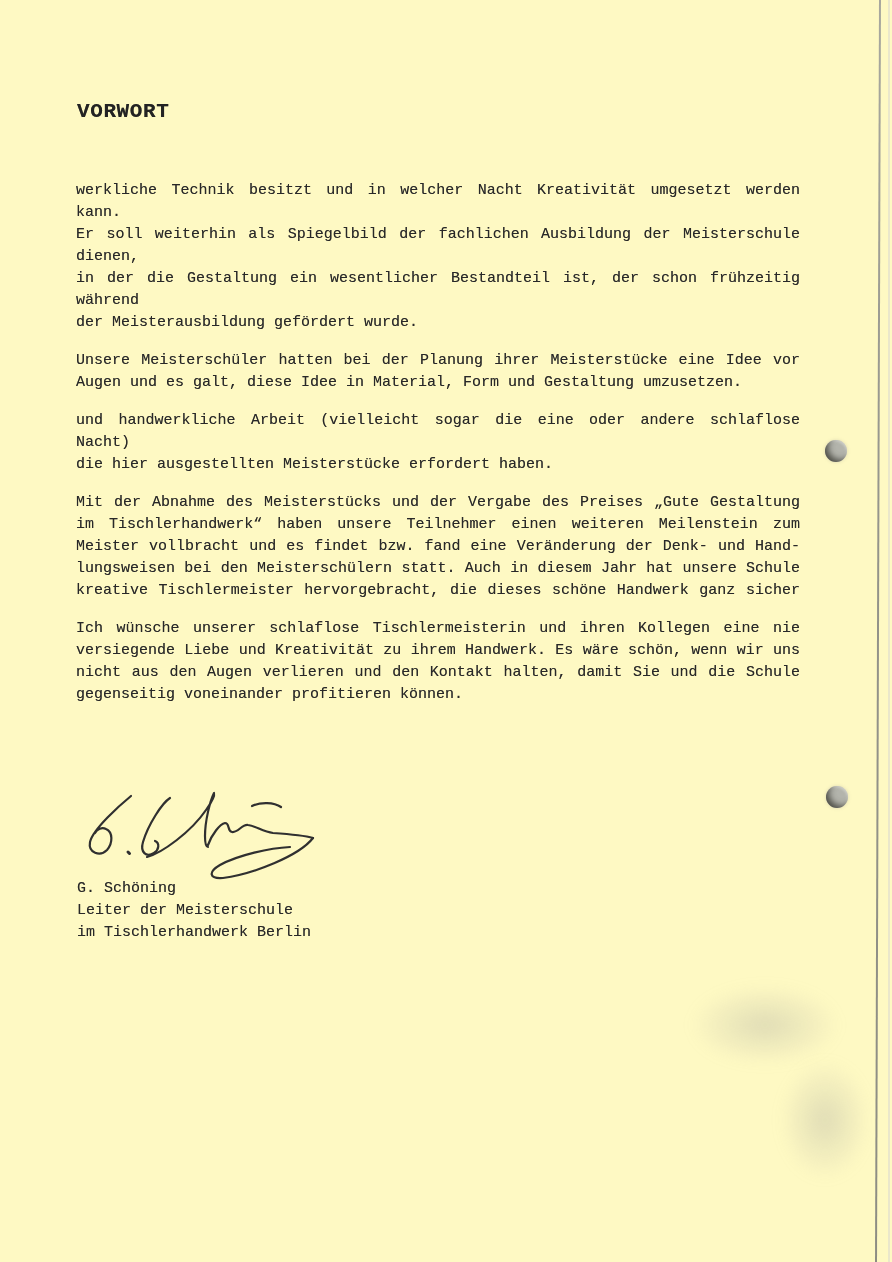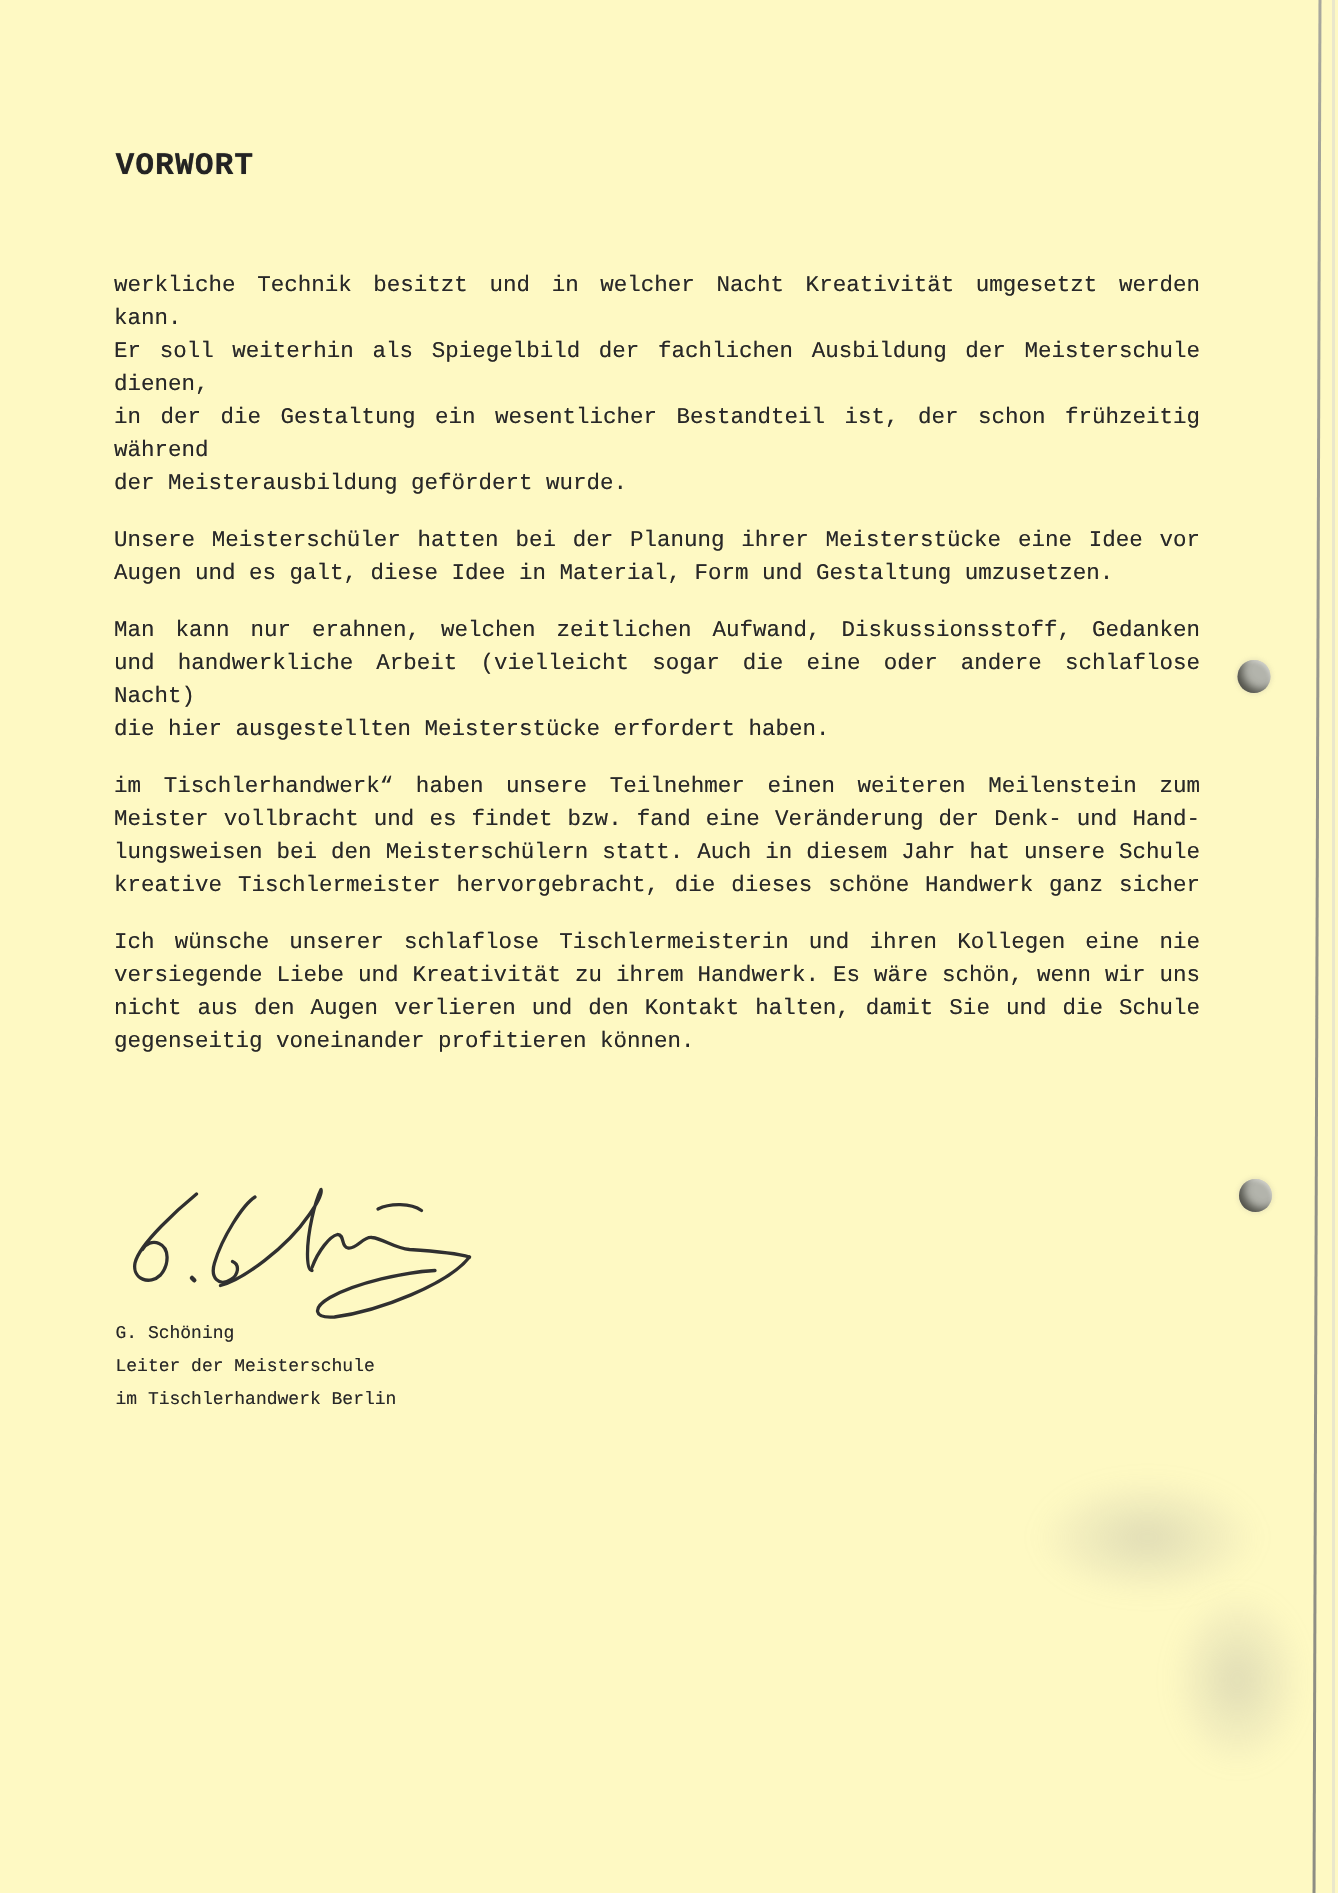--- a/index.html
+++ b/index.html
@@ -46,21 +46,21 @@
     position: absolute;
     left: 62px;
     top: 776px;
     width: 270px;
     height: 120px;
   }
   .sig-block {
     position: absolute;
     left: 77px;
     top: 878px;
-    font-size: 12px;
+    font-size: 15px;
     line-height: 22px;
     color: #282828;
     text-shadow: 0 0 0.4px rgba(40,40,40,0.5);
   }
 
   .hole {
     position: absolute;
     width: 22px;
     height: 22px;
     border-radius: 50%;
@@ -113,25 +113,25 @@
         <div class="line">werkliche Technik besitzt und in welcher Nacht Kreativität umgesetzt werden kann.</div>
         <div class="line">Er soll weiterhin als Spiegelbild der fachlichen Ausbildung der Meisterschule dienen,</div>
         <div class="line">in der die Gestaltung ein wesentlicher Bestandteil ist, der schon frühzeitig während</div>
         <div class="line last">der Meisterausbildung gefördert wurde.</div>
       </div>
       <div class="para">
         <div class="line">Unsere Meisterschüler hatten bei der Planung ihrer Meisterstücke eine Idee vor</div>
         <div class="line last">Augen und es galt, diese Idee in Material, Form und Gestaltung umzusetzen.</div>
       </div>
       <div class="para">
-        <div class="line">Man kann nur erahnen, welchen zeitlichen Aufwand, Diskussionsstoff, Gedanken</div>
         <div class="line">und handwerkliche Arbeit (vielleicht sogar die eine oder andere schlaflose Nacht)</div>
         <div class="line last">die hier ausgestellten Meisterstücke erfordert haben.</div>
       </div>
       <div class="para">
+        <div class="line">Mit der Abnahme des Meisterstücks und der Vergabe des Preises „Gute Gestaltung</div>
         <div class="line">im Tischlerhandwerk“ haben unsere Teilnehmer einen weiteren Meilenstein zum</div>
         <div class="line">Meister vollbracht und es findet bzw. fand eine Veränderung der Denk- und Hand-</div>
         <div class="line">lungsweisen bei den Meisterschülern statt. Auch in diesem Jahr hat unsere Schule</div>
         <div class="line">kreative Tischlermeister hervorgebracht, die dieses schöne Handwerk ganz sicher</div>
       </div>
       <div class="para">
         <div class="line">Ich wünsche unserer schlaflose Tischlermeisterin und ihren Kollegen eine nie</div>
         <div class="line">versiegende Liebe und Kreativität zu ihrem Handwerk. Es wäre schön, wenn wir uns</div>
         <div class="line">nicht aus den Augen verlieren und den Kontakt halten, damit Sie und die Schule</div>
         <div class="line last">gegenseitig voneinander profitieren können.</div>

